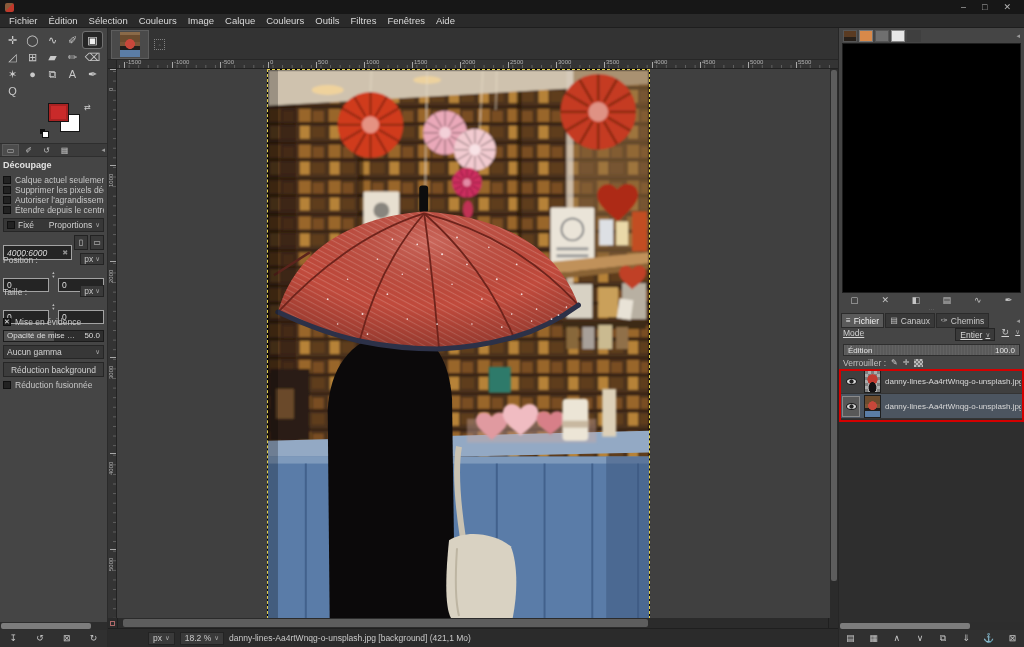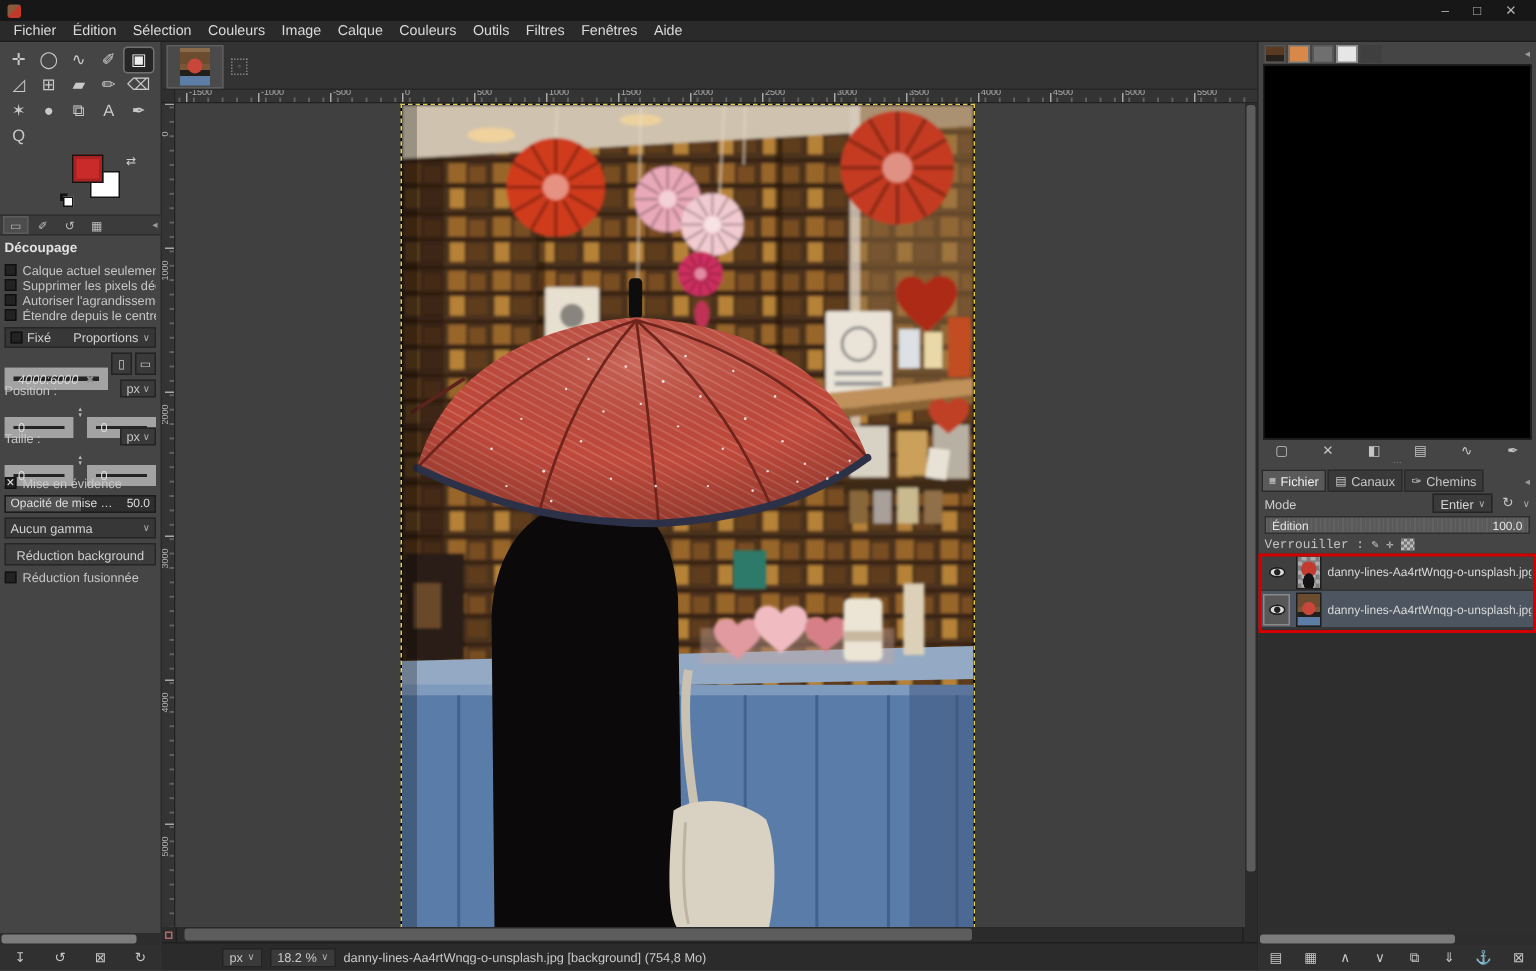--- a/index.html
+++ b/index.html
@@ -46,21 +46,21 @@
   .tool-options{flex:1;display:flex;flex-direction:column;gap:3px;padding:2px 3px;min-height:0;overflow:hidden;}
   .opt-header{font-size:9px;font-weight:bold;color:#e2e2e2;padding:1px 0 2px 0;}
   .chk-row{display:flex;align-items:center;gap:4px;height:10px;color:#c6c6c6;white-space:nowrap;overflow:hidden;}
   .chk{width:8px;height:8px;background:#222;border:1px solid #101010;position:relative;flex:0 0 auto;}
   .chk.checked::after{content:"✕";position:absolute;left:0px;top:-1.5px;font-size:7px;color:#e8e8e8;}
   .combo-row{display:flex;align-items:center;gap:3px;height:15px;background:#373737;
     border:1px solid #262626;padding:0 3px;color:#d2d2d2;}
   .combo-row .spacer{flex:1;}
   .chev{font-size:6.5px;color:#aaa;}
   .ratio-row{display:flex;align-items:center;gap:2px;height:15px;}
-  .field{background:#242424;border:6px solid #a3a3a3;color:#ddd;height:100%;
+  .field{background:#242424;border:1px solid #a3a3a3;color:#ddd;height:100%;
     display:flex;align-items:center;padding:0 3px;gap:3px;margin-top:20px;}
   .ratio-field{flex:1;font-style:italic;}
   .clear-ic{margin-left:auto;color:#8e8e8e;font-size:7px;font-style:normal;}
   .mini-btn{width:14px;height:100%;background:#3a3a3a;border:1px solid #222;display:flex;
     align-items:center;justify-content:center;color:#cfcfcf;font-size:8px;}
   .label-row{display:flex;align-items:flex-end;height:13px;color:#c6c6c6;}
   .unit-combo{margin-left:auto;display:flex;align-items:center;gap:2px;background:#3a3a3a;
     border:1px solid #242424;height:12px;padding:0 3px;}
   .pair-row{display:flex;align-items:center;gap:1px;height:14px;}
   .pair-row .field{flex:1;}
@@ -135,30 +135,30 @@
   .sel-preview{height:250px;margin:0 3px;background:#000;border:1px solid #1d1d1d;flex:0 0 auto;}
   .sel-buttons{height:14px;display:flex;align-items:center;justify-content:space-around;
     color:#b5b5b5;flex:0 0 auto;}
   .dots{height:6px;text-align:center;color:#8d8d8d;font-size:6px;line-height:5px;flex:0 0 auto;}
   .ltabs{height:15px;display:flex;gap:1px;padding:0 2px;flex:0 0 auto;align-items:stretch;}
   .ltab{display:flex;align-items:center;gap:3px;padding:0 4px;background:#393939;
     border:1px solid #2b2b2b;color:#c8c8c8;}
   .ltab.active{background:#5a5a5a;color:#efefef;}
   .ltab .t-ic{font-size:8px;}
   .ltab-menu{margin-left:auto;align-self:center;font-size:7px;color:#9a9a9a;padding-right:2px;}
-  .mode-row{height:15px;display:flex;align-items:center;gap:3px;padding:0 4px;flex:0 0 auto;}
+  .mode-row{height:15px;display:flex;align-items:flex-start;gap:3px;padding:0 4px;flex:0 0 auto;text-decoration:underline;}
   .mode-row .lbl{flex:1;color:#cfcfcf;}
   .mode-combo{display:flex;align-items:center;gap:3px;background:#3a3a3a;border:1px solid #242424;
     height:13px;padding:0 4px;}
   .opacity-row{height:12px;margin:1px 4px;position:relative;background:#5a5a5a;
     border:1px solid #2e2e2e;flex:0 0 auto;
     background-image:repeating-linear-gradient(90deg,rgba(255,255,255,.05) 0 1px,transparent 1px 3px);}
   .opacity-row .s-text{position:absolute;inset:0;display:flex;align-items:center;
     justify-content:space-between;padding:0 4px;font-size:8px;color:#e4e4e4;}
-  .lock-row{height:11px;display:flex;align-items:center;gap:5px;padding:0 4px;color:#c2c2c2;flex:0 0 auto;font-family:Liberation Mono, monospace;}
+  .lock-row{height:11px;display:flex;align-items:center;gap:5px;padding:0 4px;color:#c2c2c2;flex:0 0 auto;}
   .lock-ic{font-size:8px;color:#cdcdcd;}
   .alpha-ic{width:9px;height:8px;background:repeating-conic-gradient(#bbb 0 90deg,#777 0 180deg) 0 0/4px 4px;}
   .layers-list{position:relative;flex:1;background:#2e2e2e;margin-top:1px;min-height:0;}
   .layer-row{height:25px;display:flex;align-items:center;gap:4px;padding:0 3px;
     background:#3f3f3f;border-bottom:1px solid #343434;}
   .layer-row.active{background:#4c5560;}
   .eye-cell{width:18px;height:21px;display:flex;align-items:center;justify-content:center;flex:0 0 auto;}
   .eye-cell.framed{border:1px solid #8a8a8a;background:#585858;}
   .eye{width:11px;height:7px;border-radius:50%;border:1px solid #1c1c1c;
     background:radial-gradient(circle at 50% 50%,#222 0 1.8px,#d8d8d8 2.4px 100%);}
@@ -624,21 +624,21 @@
 
       <div class="statusbar">
         <span class="mini-combo">
           <span>px</span>
           <span class="chev">∨</span>
         </span>
         <span class="mini-combo">
           <span>18.2 %</span>
           <span class="chev">∨</span>
         </span>
-        <span class="status-text">danny-lines-Aa4rtWnqg-o-unsplash.jpg [background] (754,8 Mo)</span>
+        <span class="status-text">danny-lines-Aa4rtWnqg-o-unsplash.jpg [background] (421,1 Mo)</span>
       </div>
     </div>
 
     <div class="right-col">
       <div class="rdock-tabs" id="rdock-tabs">
           <span class="rtab rtab-thumb"></span>
           <span class="rtab rtab-orange"></span>
           <span class="rtab rtab-gray"></span>
           <span class="rtab rtab-page"></span>
           <span class="rtab rtab-empty"></span>

